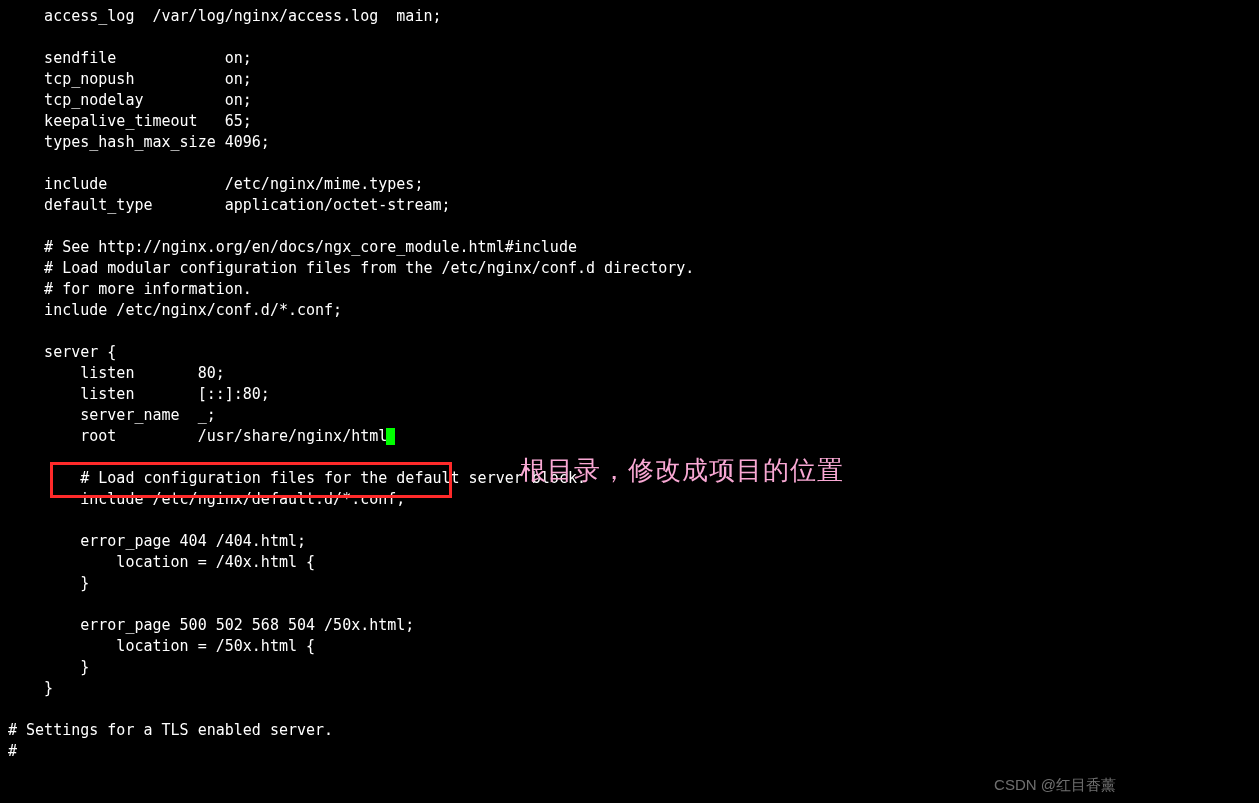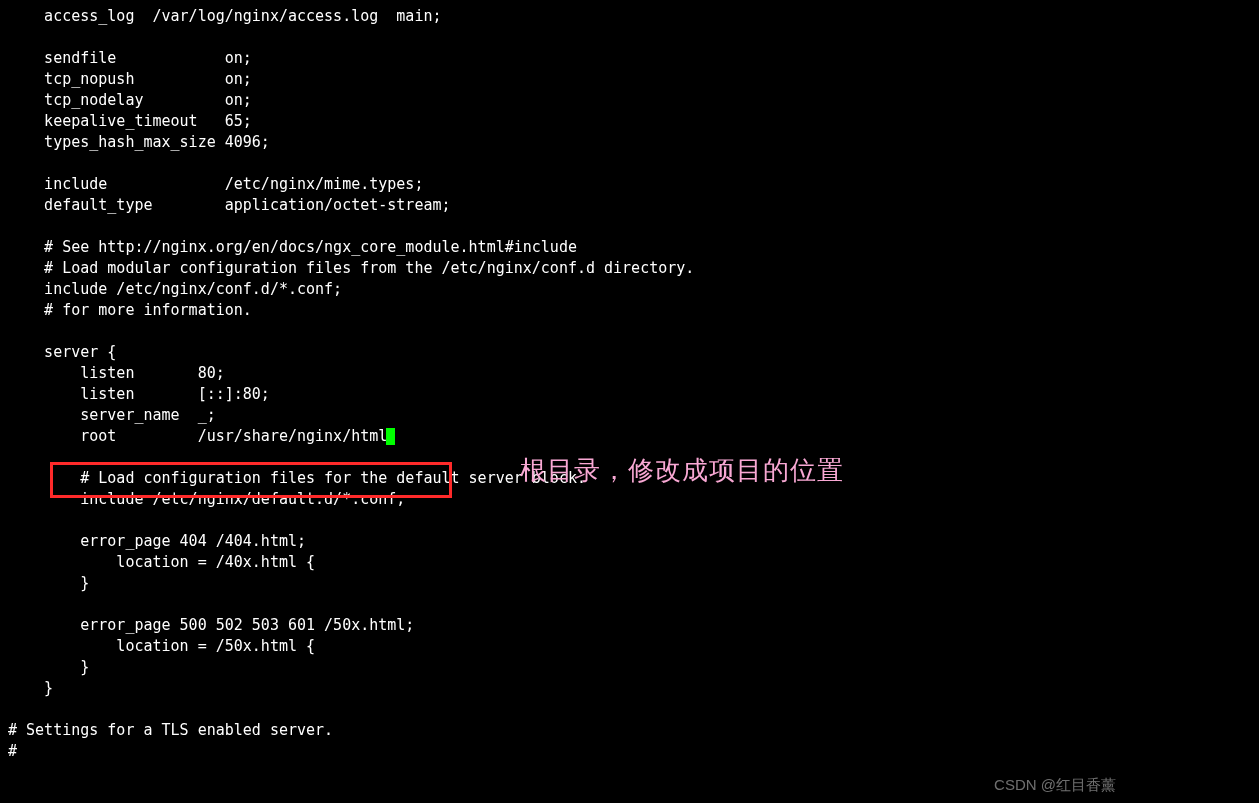--- a/index.html
+++ b/index.html
@@ -22,37 +22,37 @@
       <div class="line">    tcp_nopush          on;</div>
       <div class="line">    tcp_nodelay         on;</div>
       <div class="line">    keepalive_timeout   65;</div>
       <div class="line">    types_hash_max_size 4096;</div>
       <div class="line"> </div>
       <div class="line">    include             /etc/nginx/mime.types;</div>
       <div class="line">    default_type        application/octet-stream;</div>
       <div class="line"> </div>
       <div class="line">    # See http://nginx.org/en/docs/ngx_core_module.html#include</div>
       <div class="line">    # Load modular configuration files from the /etc/nginx/conf.d directory.</div>
+      <div class="line">    # for more information.</div>
       <div class="line">    include /etc/nginx/conf.d/*.conf;</div>
-      <div class="line">    # for more information.</div>
       <div class="line"> </div>
       <div class="line">    server {</div>
       <div class="line">        listen       80;</div>
       <div class="line">        listen       [::]:80;</div>
       <div class="line">        server_name  _;</div>
       <div class="line"><span>        root         /usr/share/nginx/html</span><span class="cursor"></span></div>
       <div class="line"> </div>
       <div class="line">        # Load configuration files for the default server block.</div>
       <div class="line">        include /etc/nginx/default.d/*.conf;</div>
       <div class="line"> </div>
       <div class="line">        error_page 404 /404.html;</div>
       <div class="line">            location = /40x.html {</div>
       <div class="line">        }</div>
       <div class="line"> </div>
-      <div class="line">        error_page 500 502 503 601 /50x.html;</div>
+      <div class="line">        error_page 500 502 568 504 /50x.html;</div>
       <div class="line">            location = /50x.html {</div>
       <div class="line">        }</div>
       <div class="line">    }</div>
       <div class="line"> </div>
       <div class="line"># Settings for a TLS enabled server.</div>
       <div class="line">#</div>
     </div>
 
   <div class="highlight-box"></div>
   <div class="annotation">根目录，修改成项目的位置</div>

